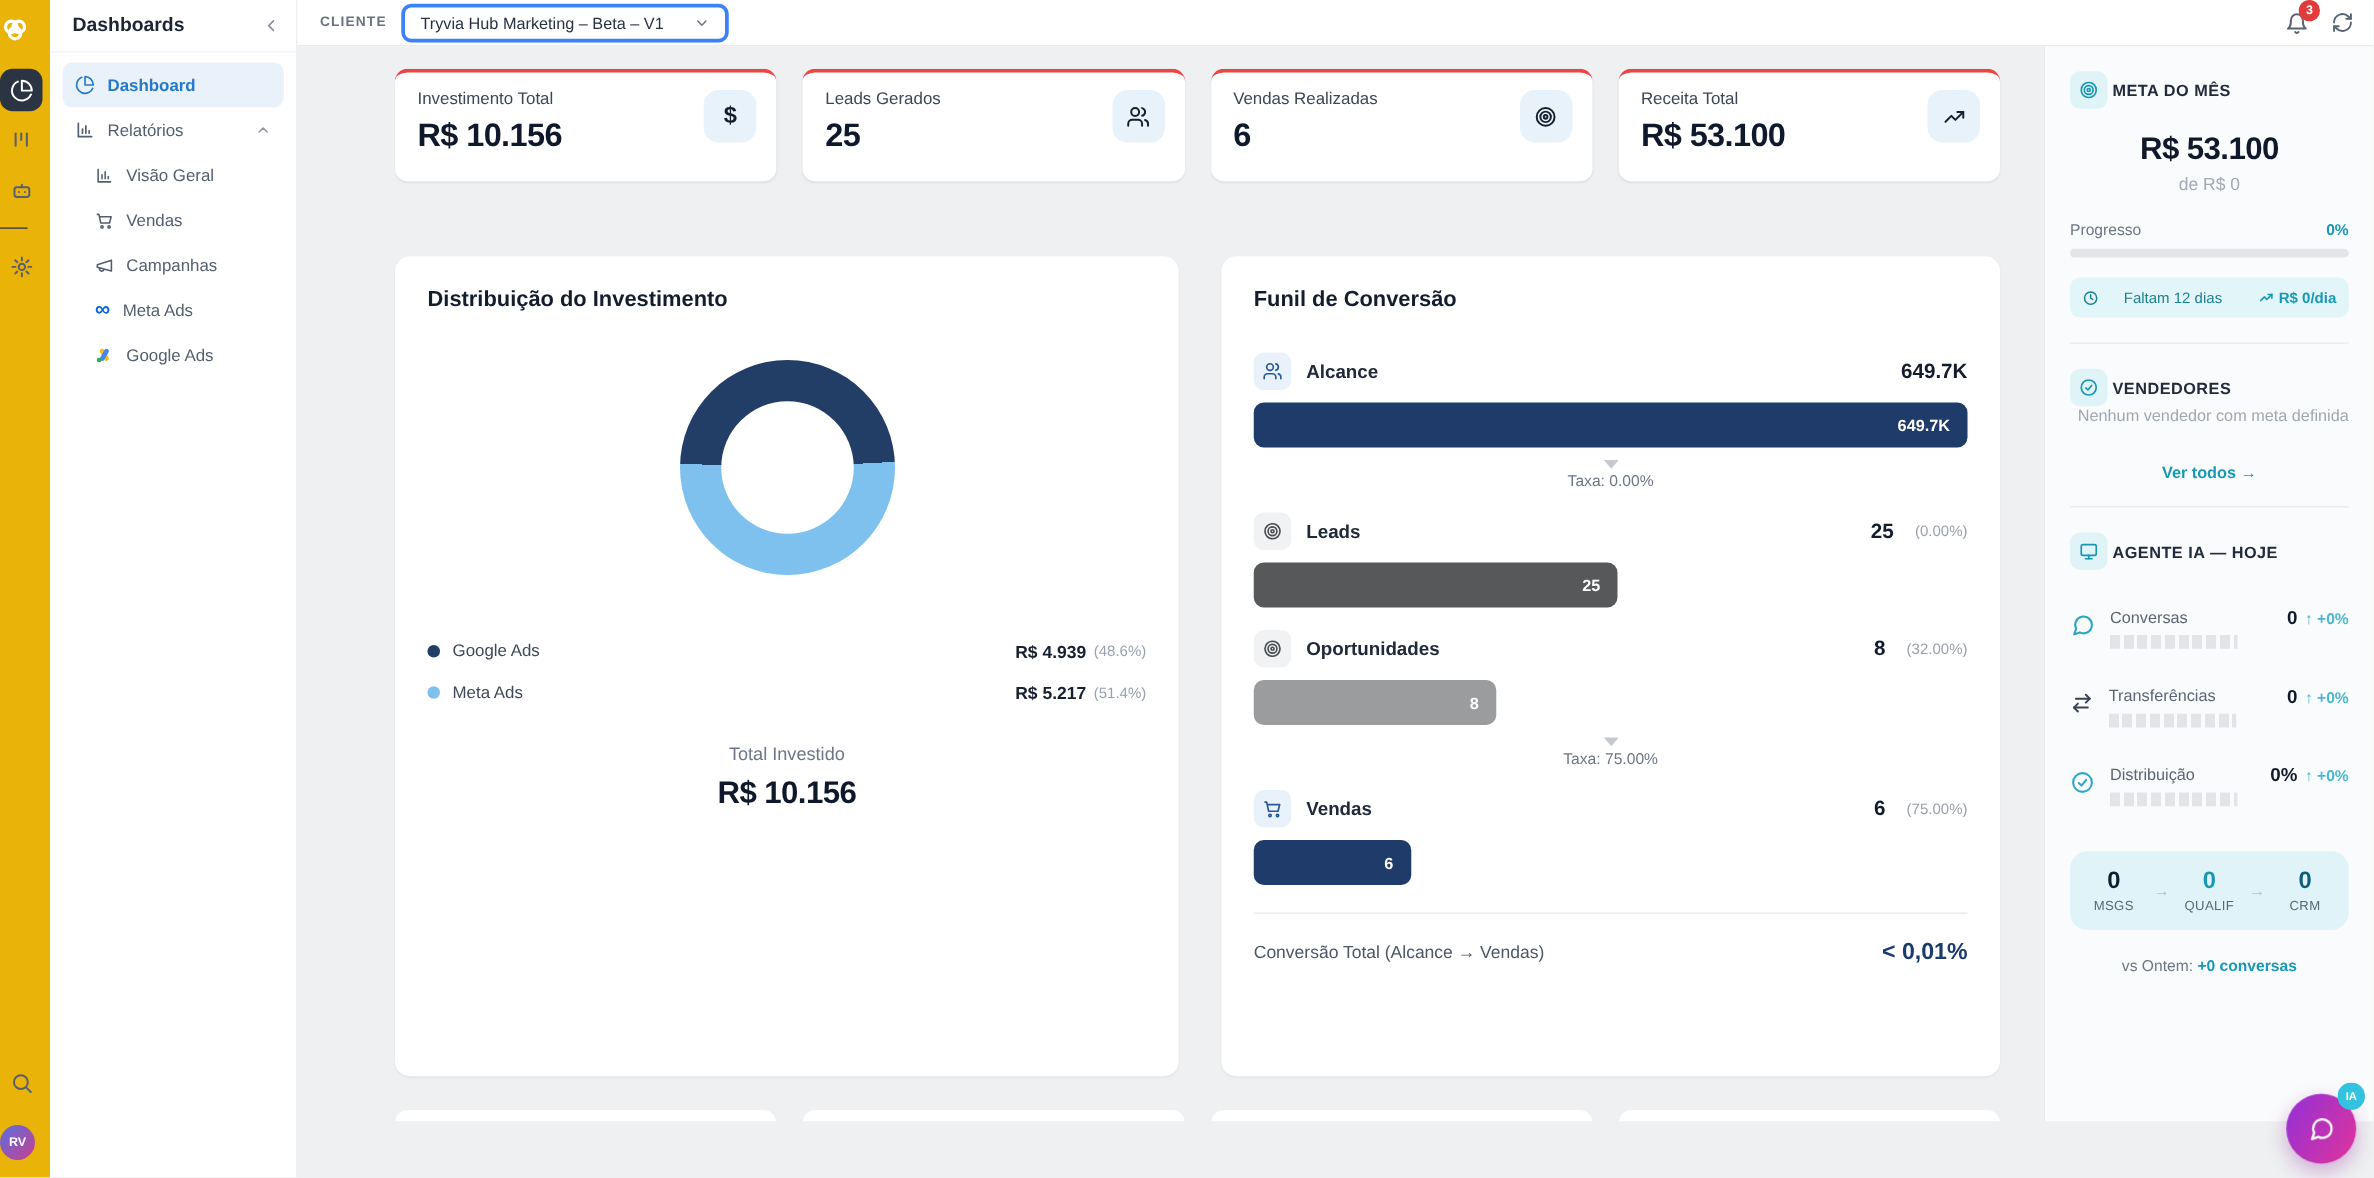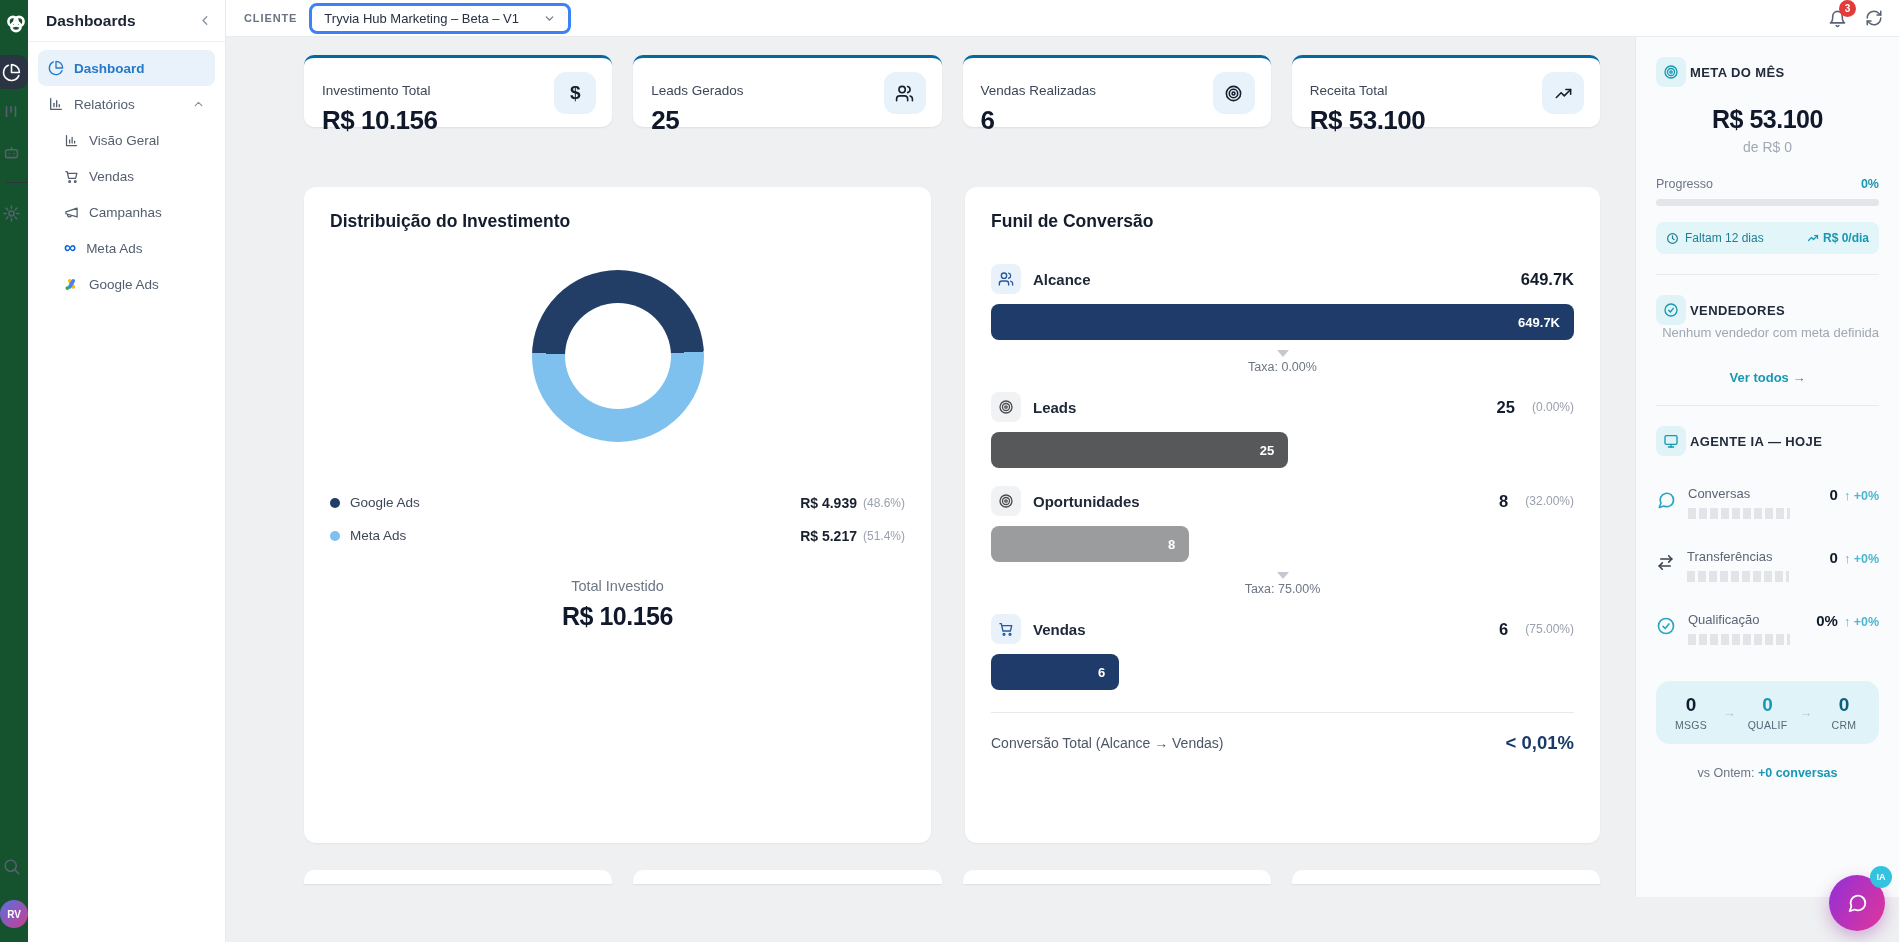--- a/index.html
+++ b/index.html
@@ -1,20 +1,20 @@
 <!DOCTYPE html>
 <html><head>
 <meta charset="utf-8">
 <style>
 *{box-sizing:border-box;margin:0;padding:0}
 html,body{width:1899px;height:942px;overflow:hidden;font-family:"Liberation Sans",sans-serif;background:#eef0f1;color:#131c2e}
 svg{display:block}
 .app{display:flex;height:942px}
 
-.rail{width:28px;background:#14532d;display:flex;flex-direction:column;align-items:flex-end;padding:12px 0 14px;flex-shrink:0}
+.rail{width:40px;background:#eab308;display:flex;flex-direction:column;align-items:flex-start;padding:12px 0 14px;flex-shrink:0}
 .rail-logo{color:#fff;margin-bottom:16px}
 .rail-btn{width:34px;height:34px;border-radius:10px;display:flex;align-items:center;justify-content:center;margin:3px 0;color:#58606f;cursor:pointer}
 .rail-btn.active{background:#2b3442;color:#fff}
 .rail-div{width:22px;height:1px;background:#2b3340;margin:10px 0}
 .rail-spacer{flex:1}
 .avatar{width:28px;height:28px;border-radius:50%;background:linear-gradient(135deg,#5a6fe0,#c93f8e);color:#fff;font-size:10px;font-weight:bold;display:flex;align-items:center;justify-content:center;margin-top:14px;cursor:pointer}
 
 .sidebar{width:198px;background:#fff;border-right:1px solid #e8eaed;flex-shrink:0}
 .sb-header{height:42px;display:flex;align-items:center;justify-content:space-between;padding:0 12px 0 18px;border-bottom:1px solid #eef0f2}
 .sb-title{font-size:15.5px;font-weight:bold;color:#1c2433}
@@ -30,21 +30,21 @@
 .topbar{height:37px;background:#fff;border-bottom:1px solid #e9ebee;display:flex;align-items:center;padding:0 16px 0 18px;flex-shrink:0}
 .client-label{font-size:11px;font-weight:bold;letter-spacing:.9px;color:#6a7382}
 .client-select{margin-left:12px;display:flex;align-items:center;gap:24px;border:3px solid #3b82f6;border-radius:8px;padding:5px 12px;font-size:13px;color:#273142;background:#fff;cursor:pointer}
 .topbar-actions{margin-left:auto;display:flex;align-items:center;gap:18px;color:#5a6373}
 .bell-wrap{position:relative;cursor:pointer}
 .nbadge{position:absolute;top:-9px;right:-9px;width:17px;height:17px;border-radius:50%;background:#e23b3b;color:#fff;font-size:10px;font-weight:bold;display:flex;align-items:center;justify-content:center}
 .body-row{height:860px;display:flex}
 
 .main{flex:1;padding:18px 35px 0 78px;overflow:hidden}
 .kpi-row{display:flex;gap:21px}
-.kpi-card{flex:1;background:#fff;border-radius:10px;border-top:3px solid #0369a1;height:72px;position:relative;padding:25px 18px;box-shadow:0 1px 2px rgba(16,24,40,.07)}
+.kpi-card{flex:1;background:#fff;border-radius:10px;border-top:3px solid #ef4444;height:90px;position:relative;padding:13px 18px;box-shadow:0 1px 2px rgba(16,24,40,.07)}
 .kpi-label{font-size:13.5px;color:#3c4656}
 .kpi-value{font-size:26px;font-weight:bold;color:#10192b;margin-top:7px;letter-spacing:-.5px}
 .kpi-icon{position:absolute;top:14px;right:16px;width:42px;height:42px;border-radius:12px;background:#e7f2fb;display:flex;align-items:center;justify-content:center;color:#15202f;font-size:19px;font-weight:bold}
 .charts-row{display:flex;gap:34px;margin-top:60px}
 .card{background:#fff;border-radius:12px;box-shadow:0 1px 2px rgba(16,24,40,.05)}
 .donut-card{width:627px;height:656px;padding:24px 26px;flex-shrink:0}
 .card-title{font-size:17.5px;font-weight:bold;color:#141d2e}
 .donut-wrap{display:flex;justify-content:center;margin-top:38px}
 .donut{width:172px;height:172px;border-radius:50%;position:relative}
 .donut::after{content:"";position:absolute;inset:33px;background:#fff;border-radius:50%}
@@ -80,21 +80,21 @@
 .rightpanel{width:264px;background:#fafbfc;border-left:1px solid #e8eaec;padding:18px 20px 0;overflow:hidden;flex-shrink:0}
 .rp-header{display:flex;align-items:center;gap:4px;margin-top:2px}
 .rp-icon{width:30px;height:30px;border-radius:8px;background:#e0f4f8;color:#1796b2;display:flex;align-items:center;justify-content:center}
 .rp-title{font-size:13px;font-weight:bold;letter-spacing:.4px;color:#212b3c}
 .meta-value{text-align:center;font-size:25px;font-weight:bold;color:#10192b;margin-top:18px;letter-spacing:-.5px}
 .meta-target{text-align:center;font-size:14px;color:#a2a9b4;margin-top:5px}
 .progress-row{display:flex;margin-top:22px;font-size:12.5px}
 .progress-label{color:#6d7685}
 .progress-pct{margin-left:auto;color:#1798b4;font-weight:bold}
 .track{height:7px;border-radius:99px;background:#e3e5e9;margin-top:8px}
-.days-box{margin-top:16px;background:#e2f5f9;border-radius:8px;padding:9px 10px;display:flex;align-items:center;gap:6px;font-size:12px;color:#1d7f93}
+.days-box{margin-top:16px;background:#e2f5f9;border-radius:8px;padding:9px 10px;display:flex;align-items:center;gap:20px;font-size:12px;color:#1d7f93}
 .perday{margin-left:auto;color:#1798b4;font-weight:bold;display:flex;align-items:center;gap:4px}
 .rp-divider{height:1px;background:#e8eaec;margin-top:20px}
 .sec{margin-top:20px}
 .empty-text{text-align:right;font-size:13px;color:#a0a7b2;}
 .link{display:block;text-align:center;font-size:13px;color:#1798b4;font-weight:bold;margin-top:30px;cursor:pointer;text-decoration:none}
 .ai-row{display:flex;align-items:flex-start;gap:12px;margin-top:30px}
 .ai-icon{color:#2aa7c4;margin-top:4px}
 .ai-icon.dark{color:#3a4352}
 .ai-mid{flex:1}
 .ai-label{font-size:13px;color:#5b6576}
@@ -533,21 +533,21 @@
           </div>
 
           <div class="ai-row">
             <span class="ai-icon">
               <svg width="20" height="20" viewBox="0 0 24 24" fill="none" stroke="currentColor" stroke-width="2" stroke-linecap="round" stroke-linejoin="round">
                   <circle cx="12" cy="12" r="9"></circle>
                   <polyline points="8.5 12.5 11 15 15.5 9.5"></polyline>
                 </svg>
             </span>
             <div class="ai-mid">
-              <div class="ai-label">Qualificação</div>
+              <div class="ai-label">Distribuição</div>
               <div class="seg-bar"></div>
             </div>
             <div class="ai-right">
               <span class="ai-val">0%</span>
               <span class="ai-delta">↑ +0%</span>
             </div>
           </div>
 
           <div class="pipeline">
             <div class="pl-col">

